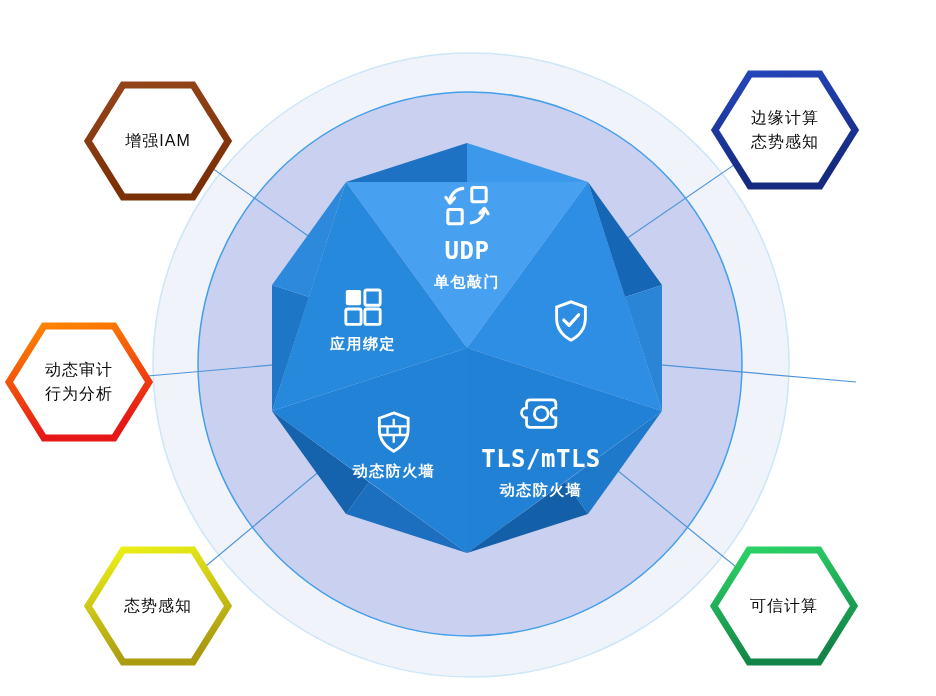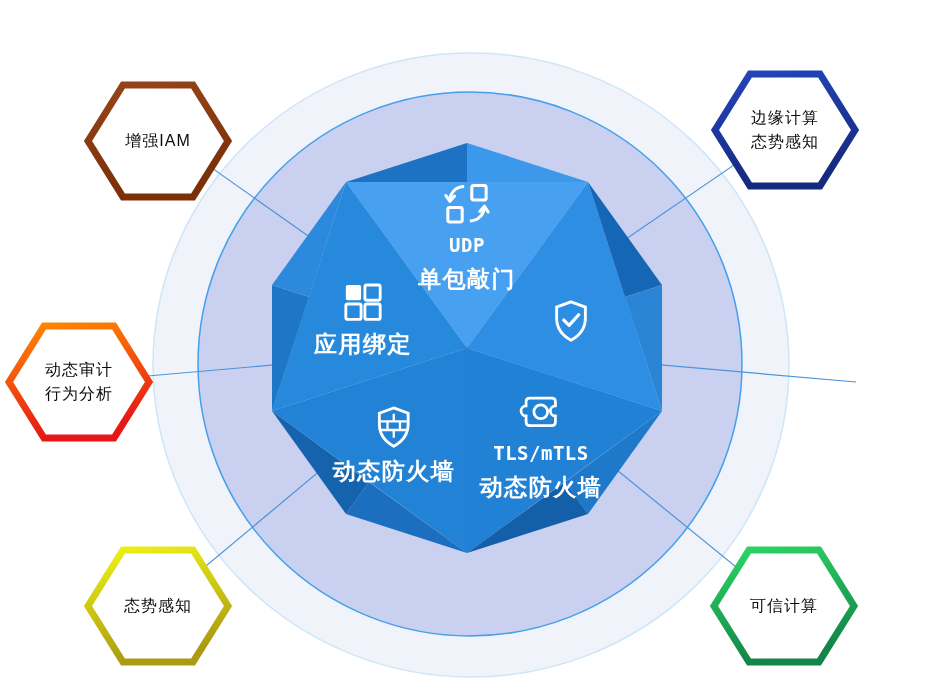--- a/index.html
+++ b/index.html
@@ -9,24 +9,24 @@
   }
   .stage svg{display:block;}
   .base{position:absolute;left:0;top:0;}
   
   .face{
     position:absolute;transform:translate(-50%,-50%);
     display:flex;flex-direction:column;align-items:center;gap:7px;
     color:#fff;text-align:center;pointer-events:none;
   }
   .face .fl{
-    font-size:23px;font-weight:700;letter-spacing:1.5px;line-height:1.25;
+    font-size:15px;font-weight:700;letter-spacing:1.5px;line-height:1.25;
     white-space:nowrap;
   }
-  .face .latin{font-family:"DejaVu Sans Mono","Liberation Mono",monospace;font-size:19px;letter-spacing:0.5px;}
+  .face .latin{font-family:"DejaVu Sans Mono","Liberation Mono",monospace;font-size:24px;letter-spacing:0.5px;}
   
   .hex{position:absolute;width:150px;height:124px;}
   .hex .hex-label{
     position:absolute;left:0;top:0;width:100%;height:100%;
     display:flex;flex-direction:column;align-items:center;justify-content:center;
     font-size:16px;color:#0a0a0a;letter-spacing:1px;line-height:1.5;text-align:center;
   }
   .hex .hex-label span{white-space:nowrap;}
 </style>
 </head>

